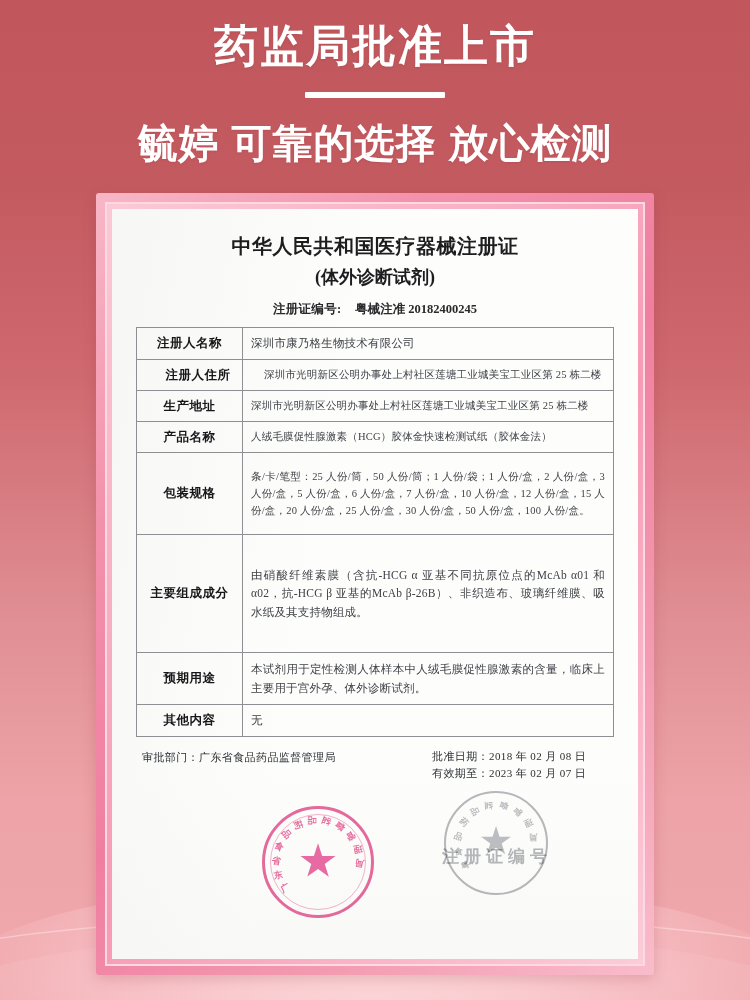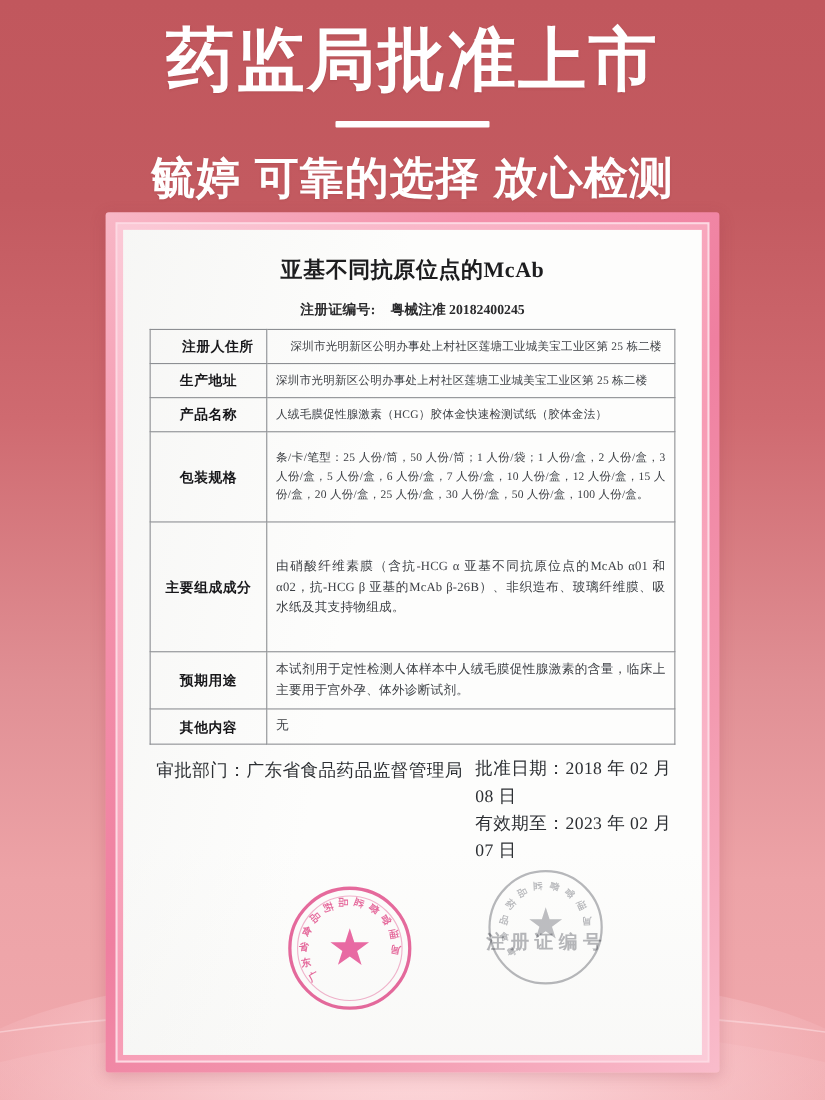--- a/index.html
+++ b/index.html
@@ -52,21 +52,21 @@
   }
 
   
   .header{
     position:absolute; top:0; left:0; width:750px;
     text-align:center; color:#fff;
     font-family:"Liberation Sans","DejaVu Sans",sans-serif;
     z-index:5;
   }
   .headline{
-    font-size:62px; font-weight:bold;
+    font-size:44px; font-weight:bold;
     letter-spacing:2px;
     line-height:1;
     padding-top:24px;
     text-shadow:0 1px 2px rgba(140,50,55,.25);
   }
   .divider{
     width:140px; height:6px;
     background:#fff; margin:24px auto 0;
     border-radius:1px;
   }
@@ -169,21 +169,21 @@
   .r-att  td{ height:26px; }
   .r-sto  td{ height:40px; }
   .r-oth  td{ height:28px; }
   .r-rem  td{ height:46px; }
   .r-pack td.val,.r-comp td.val,.r-use td.val,.r-sto td.val{ vertical-align:middle; }
 
   
   .foot{
     position:relative;
     margin-top:11px;
-    font-size:16px;
+    font-size:11px;
     color:#2c2f33;
     z-index:2;
     height:46px;
   }
   .foot .dept{
     position:absolute; left:6px; top:2px;
     letter-spacing:.4px;
   }
   .foot .dates{
     position:absolute; left:296px; top:0px;
@@ -272,29 +272,34 @@
 <div class="header">
   <div class="headline">药监局批准上市</div>
   <div class="divider"></div>
   <div class="subhead">毓婷 可靠的选择 放心检测</div>
 </div>
 
 <div class="frame">
   <div class="frame-inner">
     <div class="paper">
 
-      <div class="cert-title">亚基不同抗原位点的McAb</div>
+      <div class="cert-title">中华人民共和国医疗器械注册证</div>
+      <div class="cert-title2">(体外诊断试剂)</div>
       <div class="cert-no">
         <span>注册证编号:</span>
         &nbsp;&nbsp;
         <span class="num">粤械注准 20182400245</span>
       </div>
 
       <table class="cert">
         <tbody>
+          <tr class="r-name">
+            <td class="lbl">注册人名称</td>
+            <td class="val big">深圳市康乃格生物技术有限公司</td>
+          </tr>
           <tr class="r-addr">
             <td class="lbl">注册人住所</td>
             <td class="val">深圳市光明新区公明办事处上村社区莲塘工业城美宝工业区第 25 栋二楼</td>
           </tr>
           <tr class="r-mfg">
             <td class="lbl">生产地址</td>
             <td class="val">深圳市光明新区公明办事处上村社区莲塘工业城美宝工业区第 25 栋二楼</td>
           </tr>
           <tr class="r-prod">
             <td class="lbl">产品名称</td>

